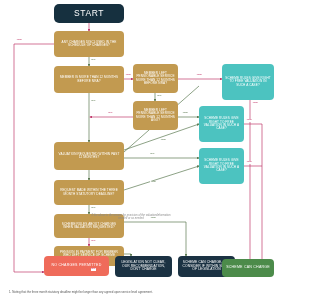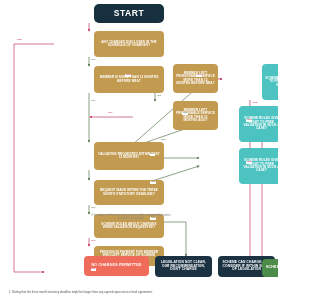--- a/index.html
+++ b/index.html
@@ -14,26 +14,25 @@
     position:absolute;inset:0;
     width:278px;height:300px;
   }
   .svg-layer{position:absolute;left:0;top:0;width:278px;height:300px;}
   .node{
     position:absolute;
     box-sizing:border-box;
     display:flex;align-items:center;justify-content:center;
     text-align:center;
     color:#ffffff;
-    font-weight:bold;
+    font-weight:normal;
     line-height:1.08;
     letter-spacing:.1px;
     padding:2px 3px;
     overflow:hidden;
-    margin-left:40px;
   }
   .start{
     background:#16303f;
     border-radius:5px;
     font-size:8.5px;
     letter-spacing:.6px;
   }
   .gold{
     background:#c29a50;
     border-radius:4px;

